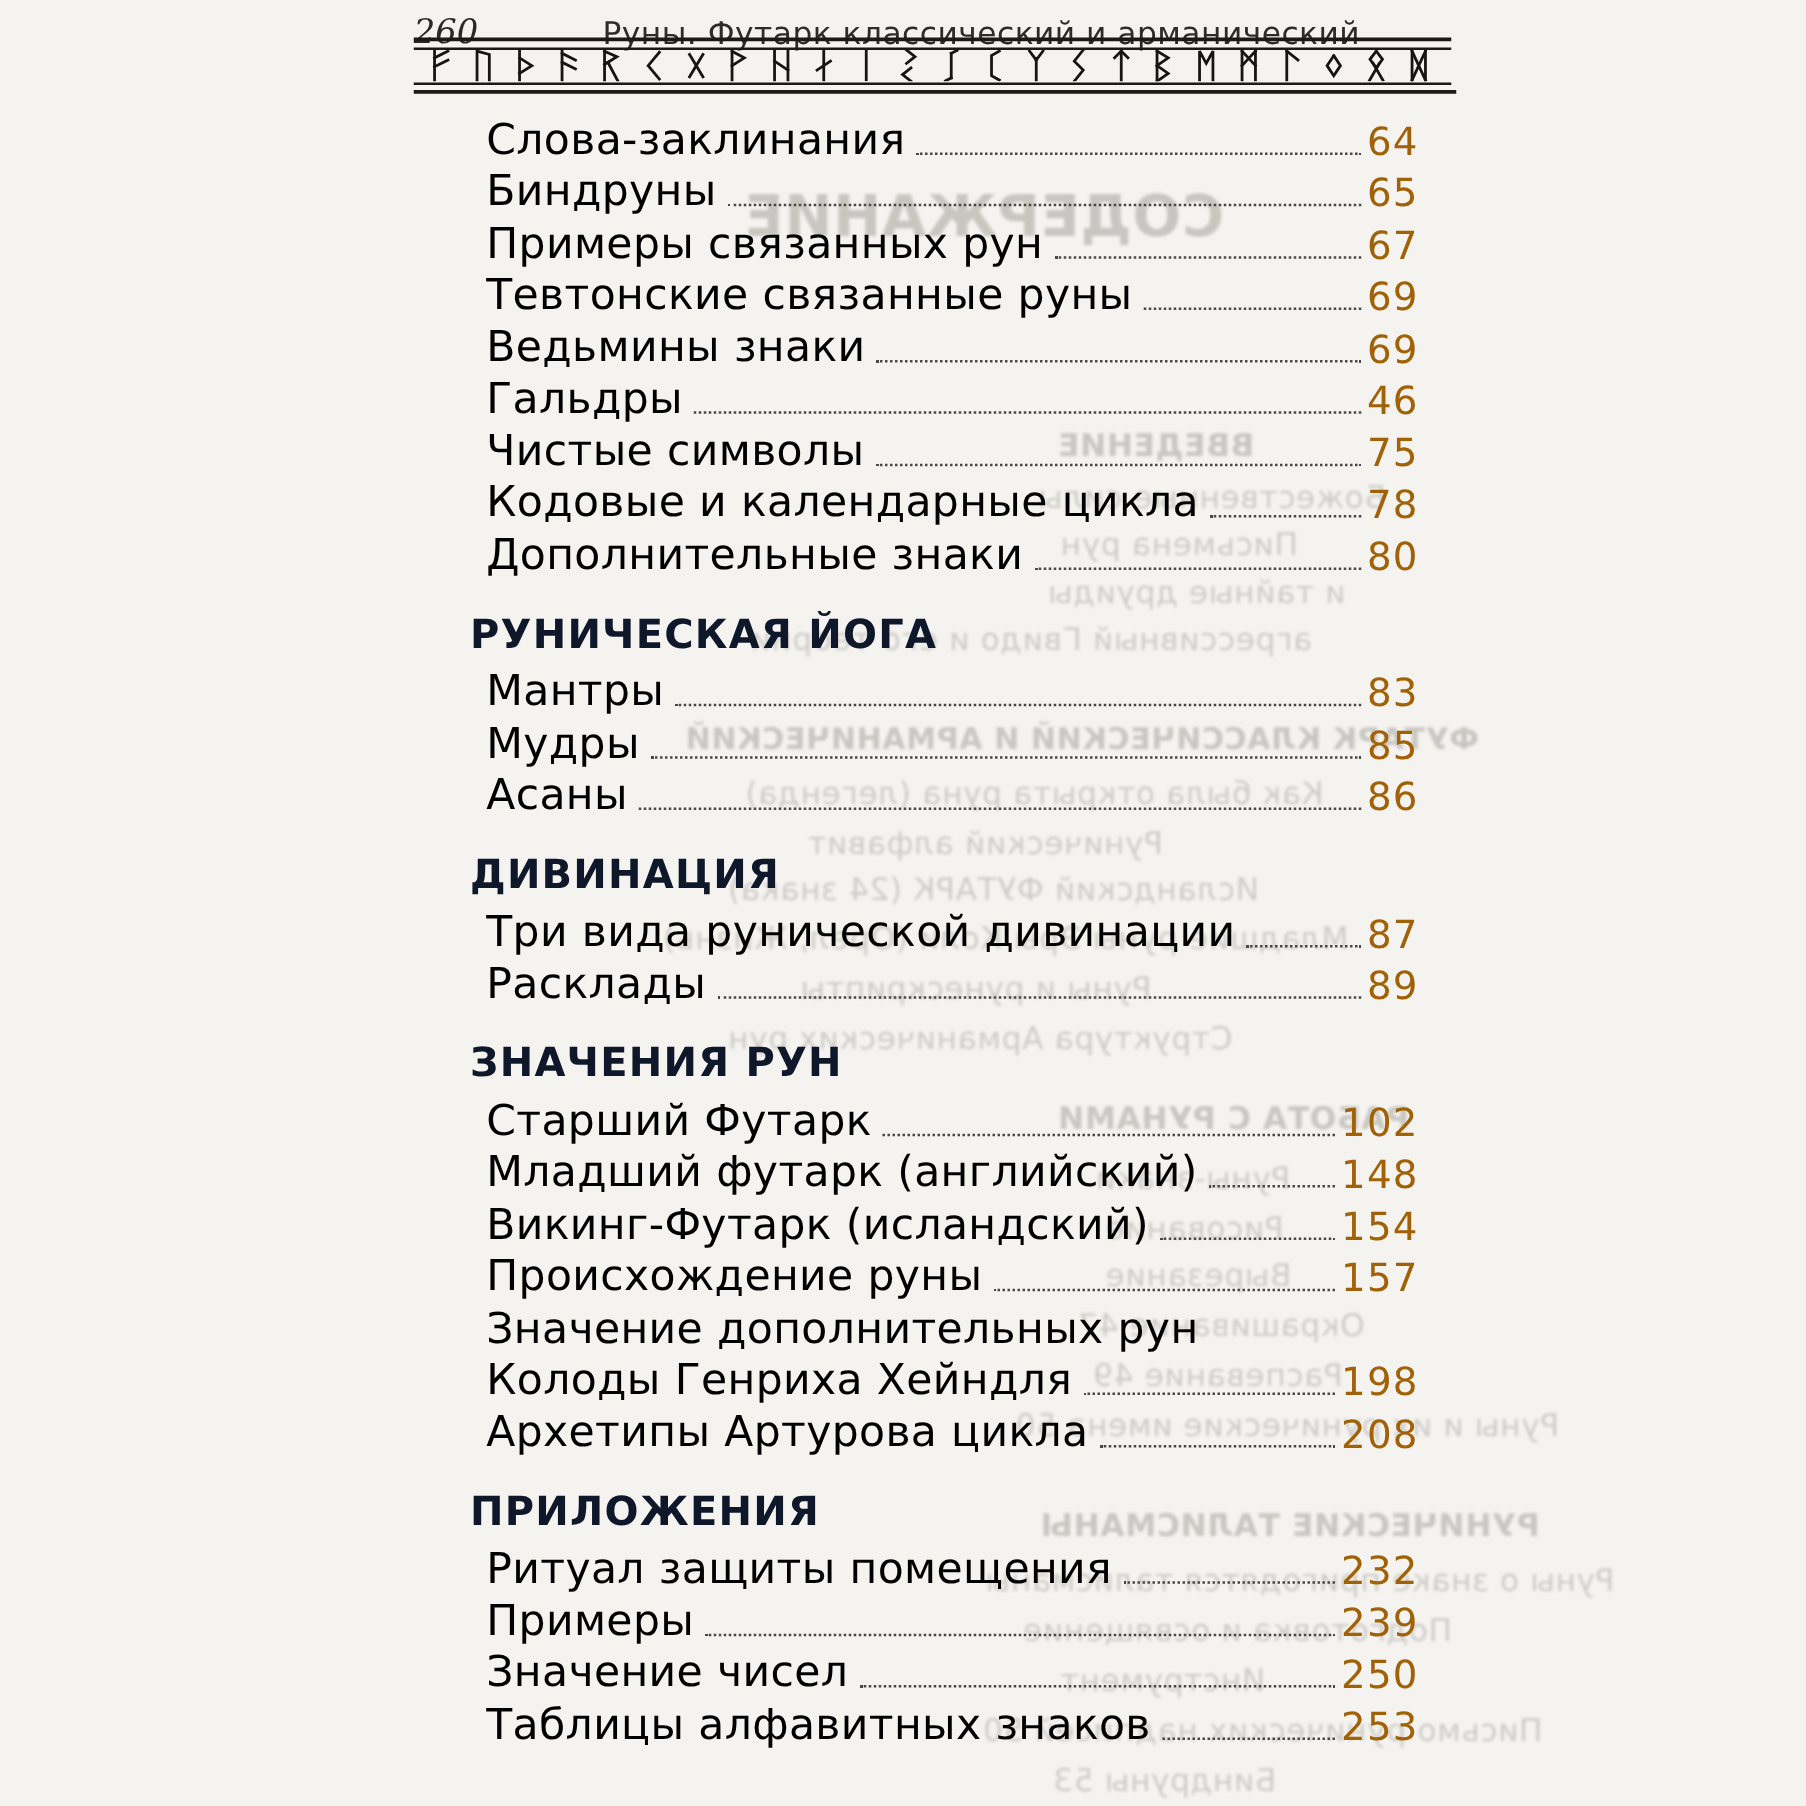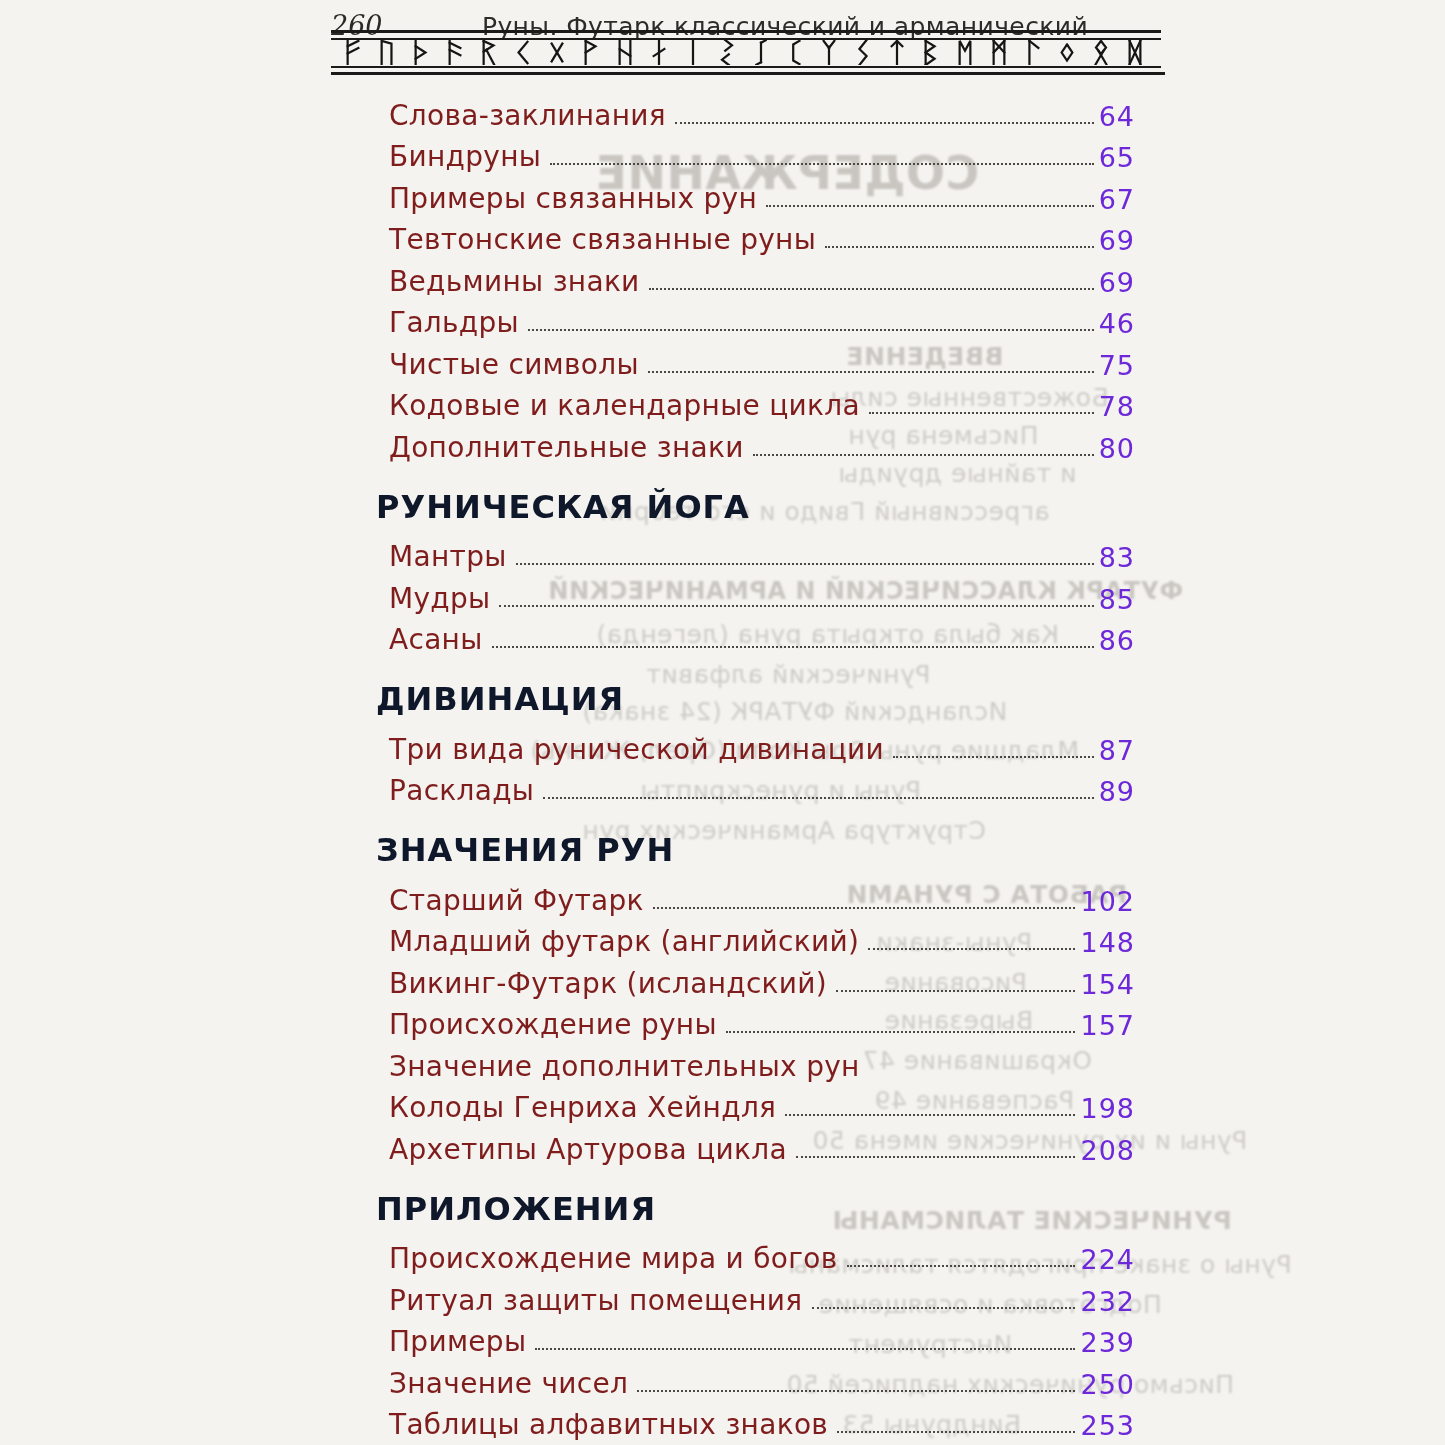--- a/index.html
+++ b/index.html
@@ -44,27 +44,27 @@
   .rune{width:18px;height:25px;display:block;}
   .rune polyline{fill:none;stroke:#161514;stroke-width:1.25;stroke-linecap:square;stroke-linejoin:miter;}
   
   .toc{position:absolute;left:389px;top:90px;width:746px;z-index:2;}
   .toc h2{
     font-size:32px;line-height:38px;font-weight:bold;
     letter-spacing:1px;color:#0f172a;
     margin:24px 0 6px -13px;
   }
   .row{display:flex;align-items:flex-end;height:41.5px;}
-  .row .t{font-size:28px;letter-spacing:.3px;white-space:nowrap;color:#7f1d1d;}
+  .row .t{font-size:34px;letter-spacing:.3px;white-space:nowrap;color:#000000;}
   .row .leader{
     flex:1 1 auto;height:1px;
     border-bottom:2.7px dotted #4a4845;
     margin:0 5px 8px 9px;
   }
-  .row .n{font-size:27px;letter-spacing:1px;color:#6d28d9;}
+  .row .n{font-size:31px;letter-spacing:1px;color:#a16207;}
 </style>
 </head>
 <body>
 
 <div class="page">
 
   <div class="ghost-layer" id="ghost-layer">
       <div class="ghost gb" style="left: 595px; top: 146px; font-size: 46px;">СОДЕРЖАНИЕ</div>
       <div class="ghost gb" style="left: 846px; top: 342px; font-size: 25px;">ВВЕДЕНИЕ</div>
       <div class="ghost" style="left: 830px; top: 383px; font-size: 25px;">Божественные силы</div>
@@ -310,25 +310,20 @@
         <span class="leader"></span>
         <span class="n">198</span>
       </div>
       <div class="row">
         <span class="t">Архетипы Артурова цикла</span>
         <span class="leader"></span>
         <span class="n">208</span>
       </div>
       <h2>ПРИЛОЖЕНИЯ</h2>
       <div class="row">
-        <span class="t">Происхождение мира и богов</span>
-        <span class="leader"></span>
-        <span class="n">224</span>
-      </div>
-      <div class="row">
         <span class="t">Ритуал защиты помещения</span>
         <span class="leader"></span>
         <span class="n">232</span>
       </div>
       <div class="row">
         <span class="t">Примеры</span>
         <span class="leader"></span>
         <span class="n">239</span>
       </div>
       <div class="row">

